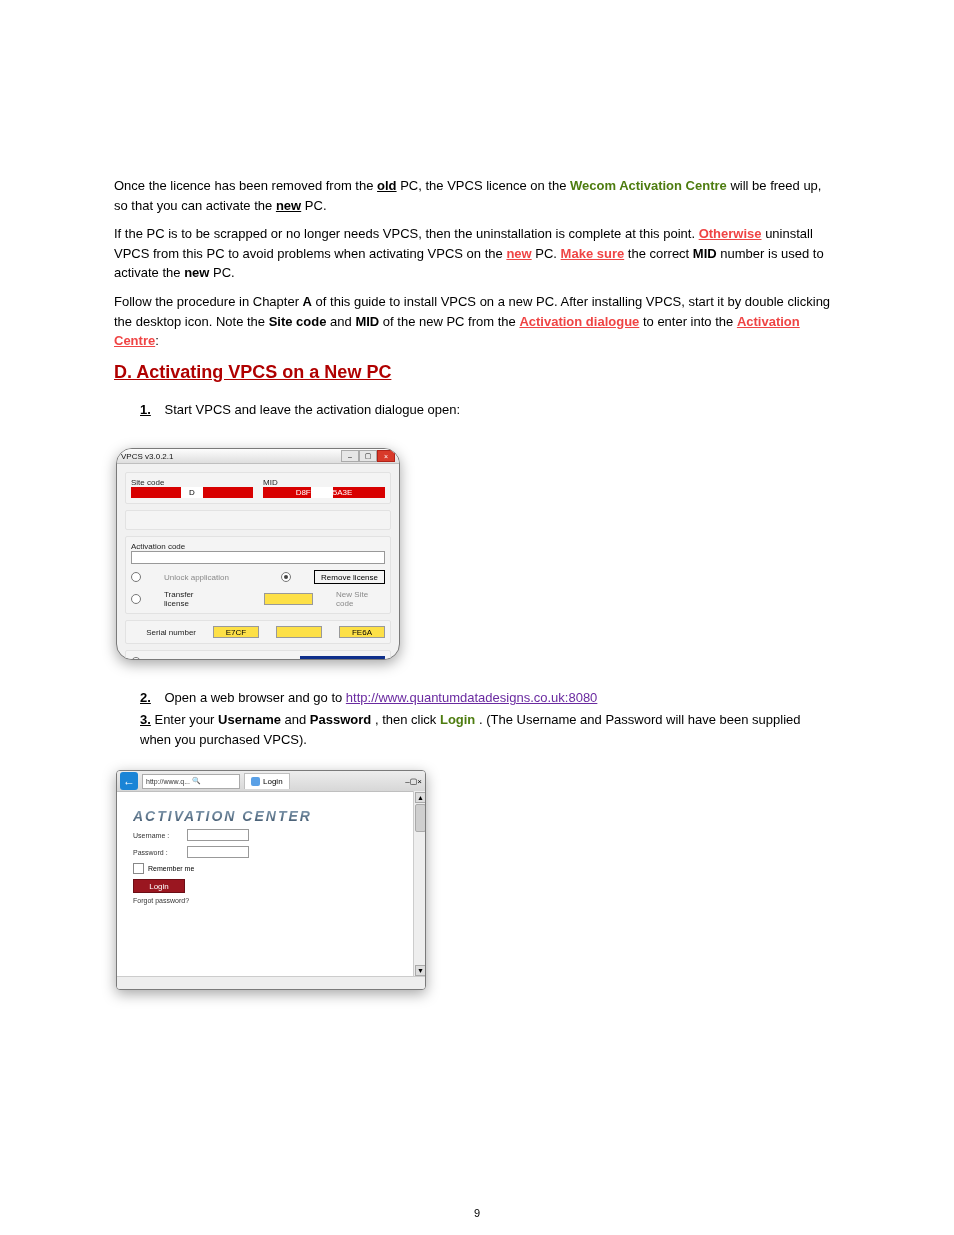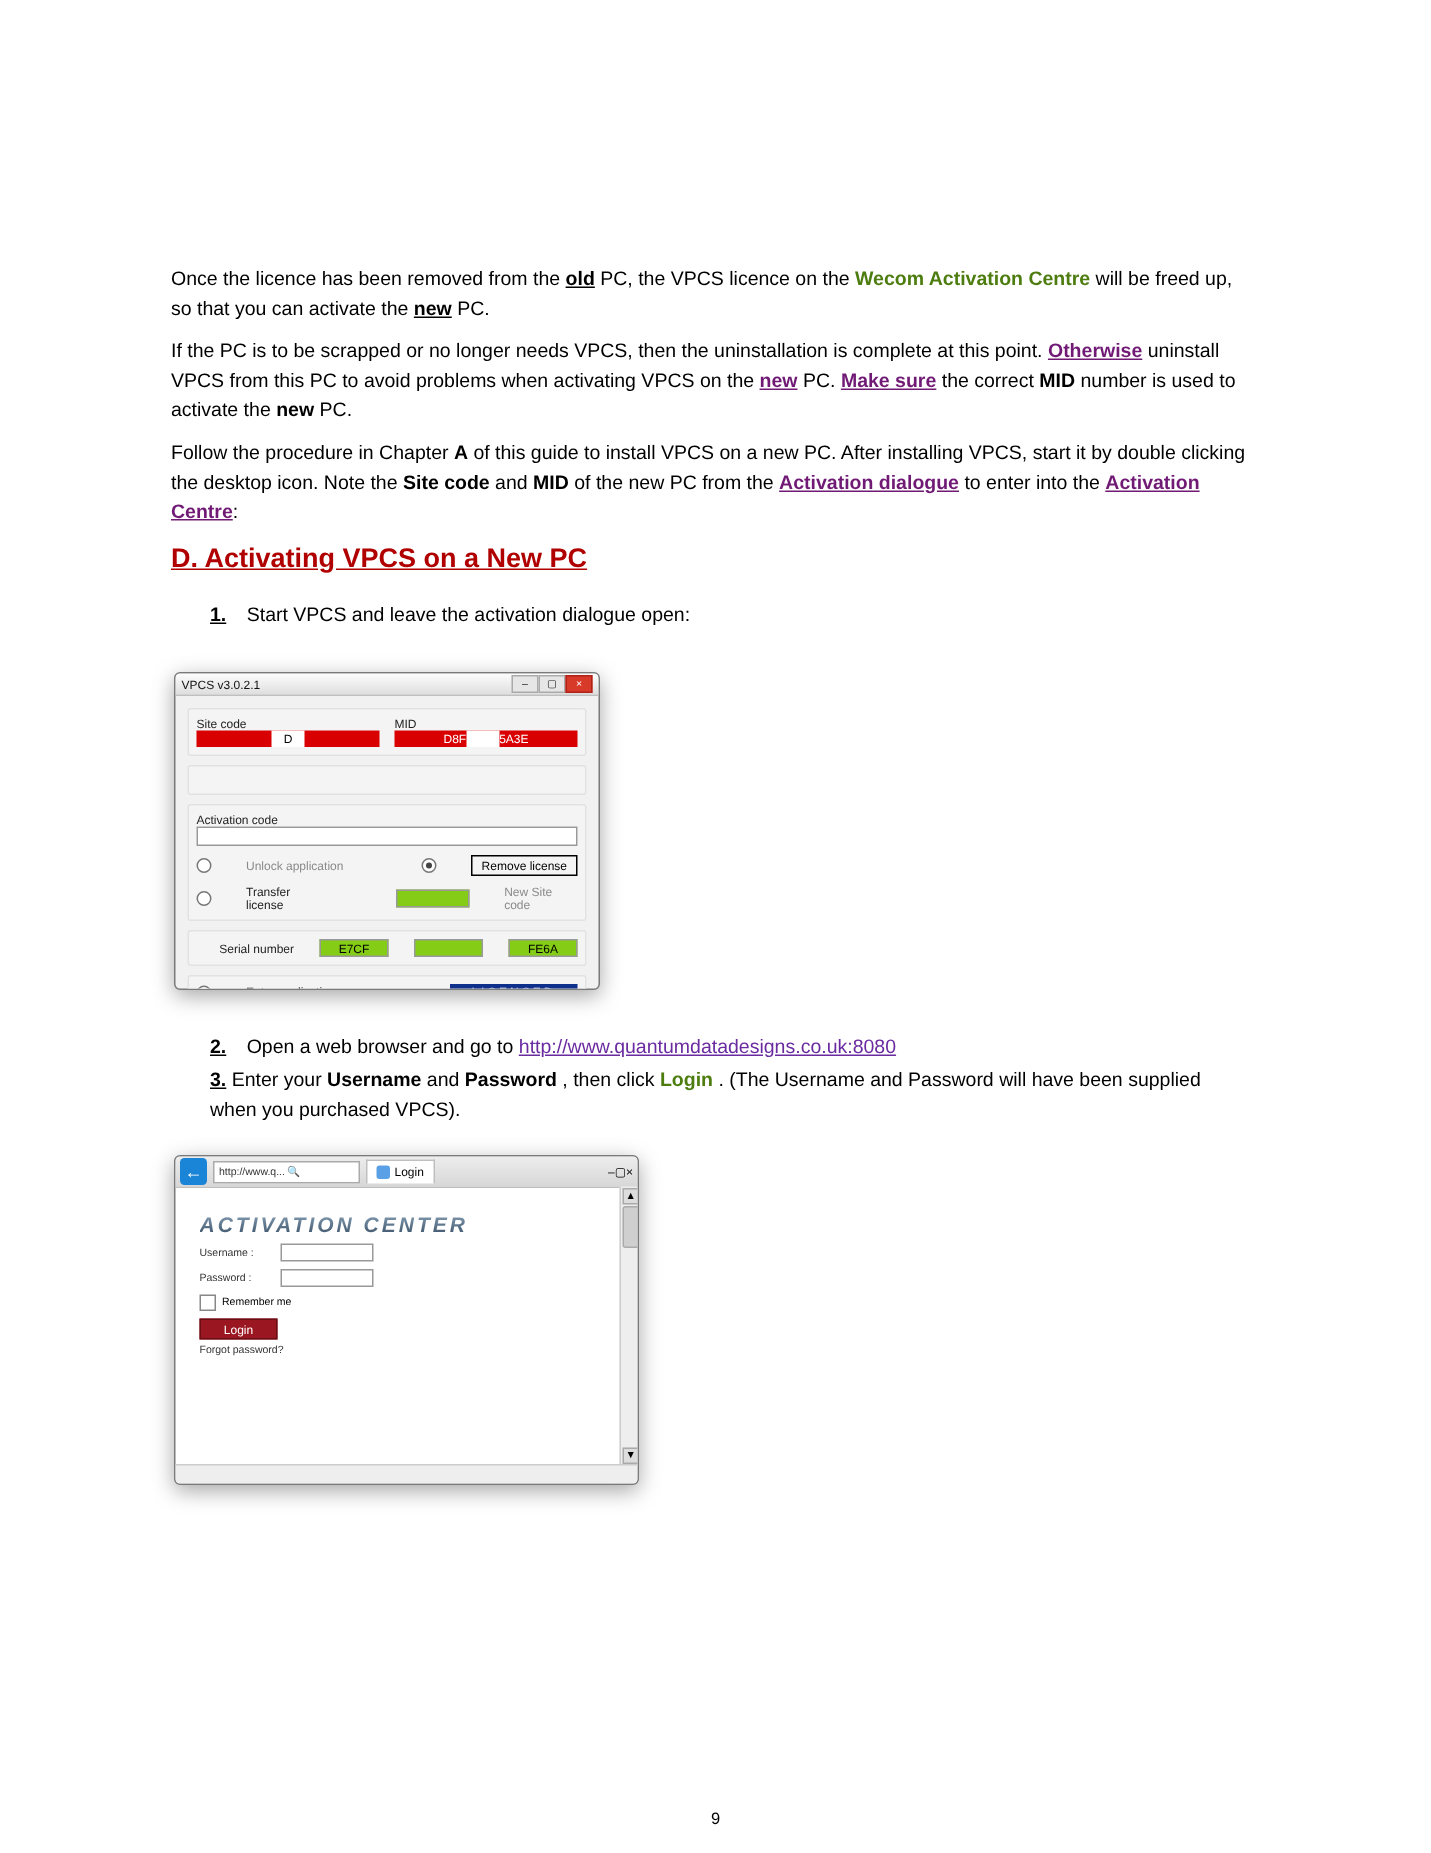--- a/index.html
+++ b/index.html
@@ -1,51 +1,51 @@
 <!DOCTYPE html>
 <html><head>
 <meta charset="utf-8">
 <style>
   html,body{margin:0;padding:0;background:#fff;font-family:Arial,Helvetica,sans-serif;color:#000}
   .page{width:954px;height:1235px;position:relative;margin:0 auto;background:#fff}
   .body-text{position:absolute;font-size:13px;line-height:1.5}
   .b{font-weight:bold}
   .u{text-decoration:underline}
-  .red{color:#701a75}
+  .red{color:#ef4444}
   .blue{color:#4d7c0f}
   .link{color:#6a2aa0;text-decoration:underline}
   .heading{font-size:18px;font-weight:bold;color:#b00000;position:absolute;text-decoration:underline}
   .step{font-size:13px;position:absolute;font-weight:bold}
   .step .num{text-decoration:underline}
   .ol-indent{margin-left:26px}
   .pnum{position:absolute;bottom:16px;font-size:11px;width:100%;text-align:center}
 
   
   .dlg{position:absolute;left:116px;top:448px;width:282px;height:210px;
-       background:#f1f1f1;border:1px solid #7a7a7a;border-radius:4px;
+       background:#f1f1f1;border:1px solid #7a7a7a;border-radius:16px;
        box-shadow:0 4px 14px rgba(0,0,0,.35);font-size:8px;overflow:hidden}
   .dlg .titlebar{height:14px;background:linear-gradient(#fdfdfd,#dedede);
        border-bottom:1px solid #bfbfbf;display:flex;align-items:center;
        padding:0 4px;font-size:8px;color:#111}
   .dlg .winbtns{margin-left:auto;display:flex;gap:0}
   .dlg .winbtn{width:16px;height:10px;background:#e6e6e6;border:1px solid #aaa;font-size:7px;
        display:flex;align-items:center;justify-content:center}
   .dlg .winbtn.close{background:#d83a2a;color:#fff;border-color:#b02218}
   .dlg .inner{padding:8px}
   .group{background:#f4f4f4;border:1px solid #e2e2e2;border-radius:2px;padding:5px;margin-bottom:6px}
   .row{display:flex;align-items:center;gap:23px}
   .lbl{font-size:8px;color:#222}
   .redbar{background:#d80000;height:11px;flex:1;position:relative;display:flex;align-items:center;justify-content:center;color:#fff;font-size:8px}
   .redbar .cut{width:22px;height:11px;background:#fff}
   .txt{height:11px;background:#fff;border:1px solid #999;flex:1}
   .radio{width:8px;height:8px;border:1px solid #777;border-radius:50%;background:#fff;flex:none}
   .radio.sel::after{content:"";display:block;width:4px;height:4px;border-radius:50%;background:#444;margin:2px}
   .rbtn{height:12px;background:#f4f4f4;border:1px solid #777;font-size:8px;padding:0 6px;display:inline-flex;align-items:center}
   .grey{color:#8a8a8a}
-  .small-in{width:44px;height:10px;border:1px solid #999;background:#84cc16;font-size:8px;text-align:center;display:inline-flex;align-items:center;justify-content:center}
+  .small-in{width:44px;height:10px;border:1px solid #999;background:#fde047;font-size:8px;text-align:center;display:inline-flex;align-items:center;justify-content:center}
   .licbar{background:#0e2f8a;color:#fff;font-size:8px;height:11px;display:flex;align-items:center;justify-content:center;flex:1;letter-spacing:2px}
 
   
   .br{position:absolute;left:116px;top:770px;width:308px;height:218px;
       background:#fff;border:1px solid #7a7a7a;border-radius:4px;
       box-shadow:0 4px 14px rgba(0,0,0,.35);font-size:8px;overflow:hidden}
   .br .chrome{height:20px;background:linear-gradient(#ededed,#d7d7d7);border-bottom:1px solid #bfbfbf;
       display:flex;align-items:center;padding:0 3px;gap:4px}
   .br .back{width:18px;height:18px;background:#1a84d6;border-radius:3px;color:#fff;display:flex;align-items:center;justify-content:center;font-size:12px}
   .br .addr{flex:none;width:90px;height:13px;background:#fff;border:1px solid #aaa;font-size:7px;color:#333;display:flex;align-items:center;padding:0 3px}

